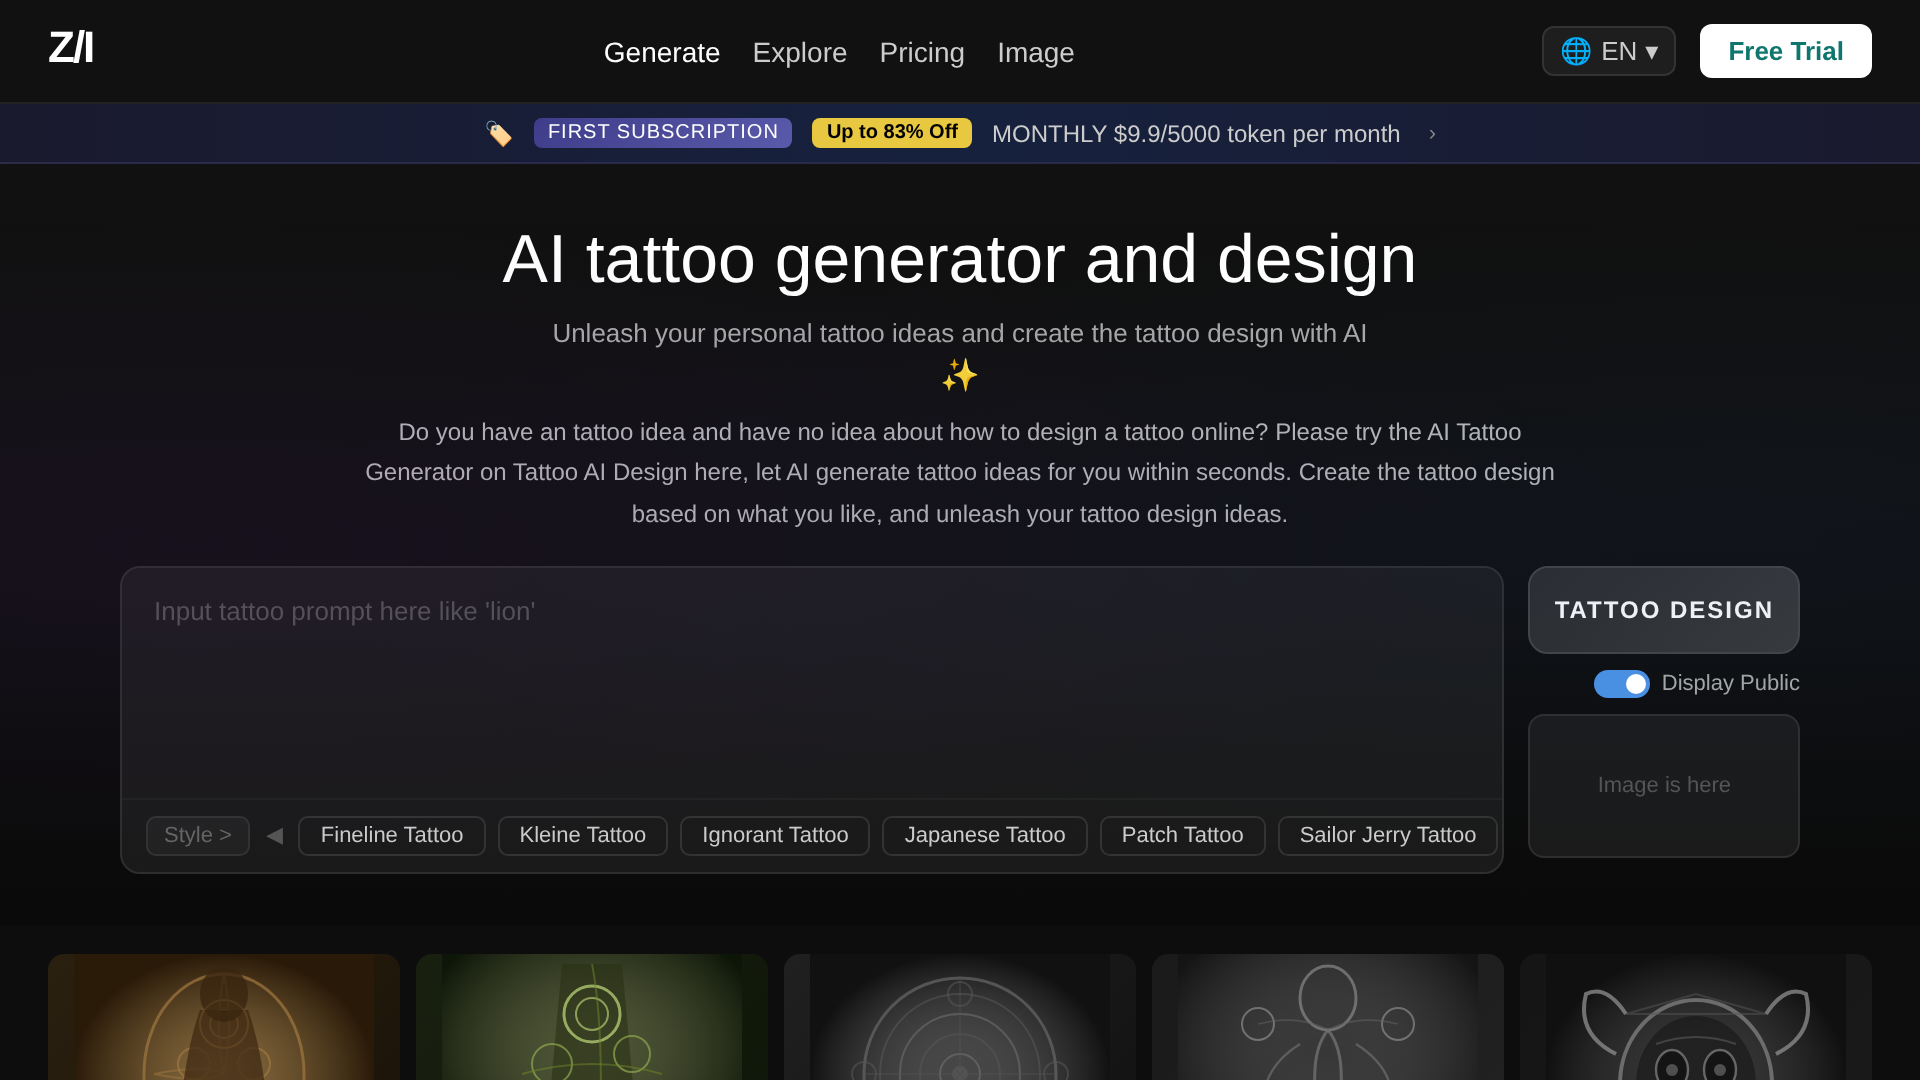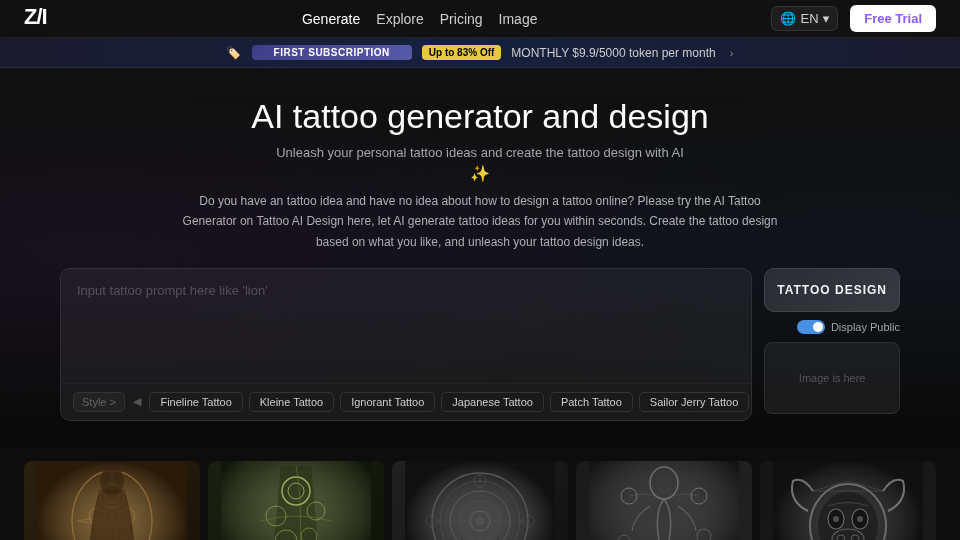--- a/index.html
+++ b/index.html
@@ -11,21 +11,21 @@
       background: #0d0d0d;
       color: #fff;
     }
 
     
     .navbar {
       display: flex;
       align-items: center;
       justify-content: space-between;
       padding: 0 24px;
-      height: 38px;
+      height: 52px;
       background: #111;
       border-bottom: 1px solid #222;
       position: relative;
       z-index: 10;
     }
     .nav-logo {
       font-size: 22px;
       font-weight: 700;
       color: #fff;
       letter-spacing: -1px;
@@ -51,21 +51,21 @@
       font-size: 13px;
       color: #ccc;
       background: #1e1e1e;
       border: 1px solid #333;
       border-radius: 6px;
       padding: 4px 8px;
       cursor: pointer;
     }
     .free-trial-btn {
       background: #fff;
-      color: #8b5cf6;
+      color: #0f766e;
       font-size: 13px;
       font-weight: 600;
       padding: 6px 14px;
       border-radius: 6px;
       cursor: pointer;
       border: none;
       text-align: center;
     }
 
     
@@ -77,22 +77,22 @@
       justify-content: center;
       gap: 10px;
       padding: 7px 0;
       font-size: 12px;
       color: #aaa;
     }
     .promo-badge {
       background: linear-gradient(135deg, #3d3d8a, #5a5aab);
       color: #fff;
       font-size: 10px;
-      font-weight: 700;
-      padding: 2px 22px;
+      font-weight: 400;
+      padding: 2px 7px;
       border-radius: 4px;
       letter-spacing: 0.5px;
     }
     .promo-off-badge {
       background: #e8c840;
       color: #000;
       font-size: 10px;
       font-weight: 700;
       padding: 2px 7px;
       border-radius: 4px;

